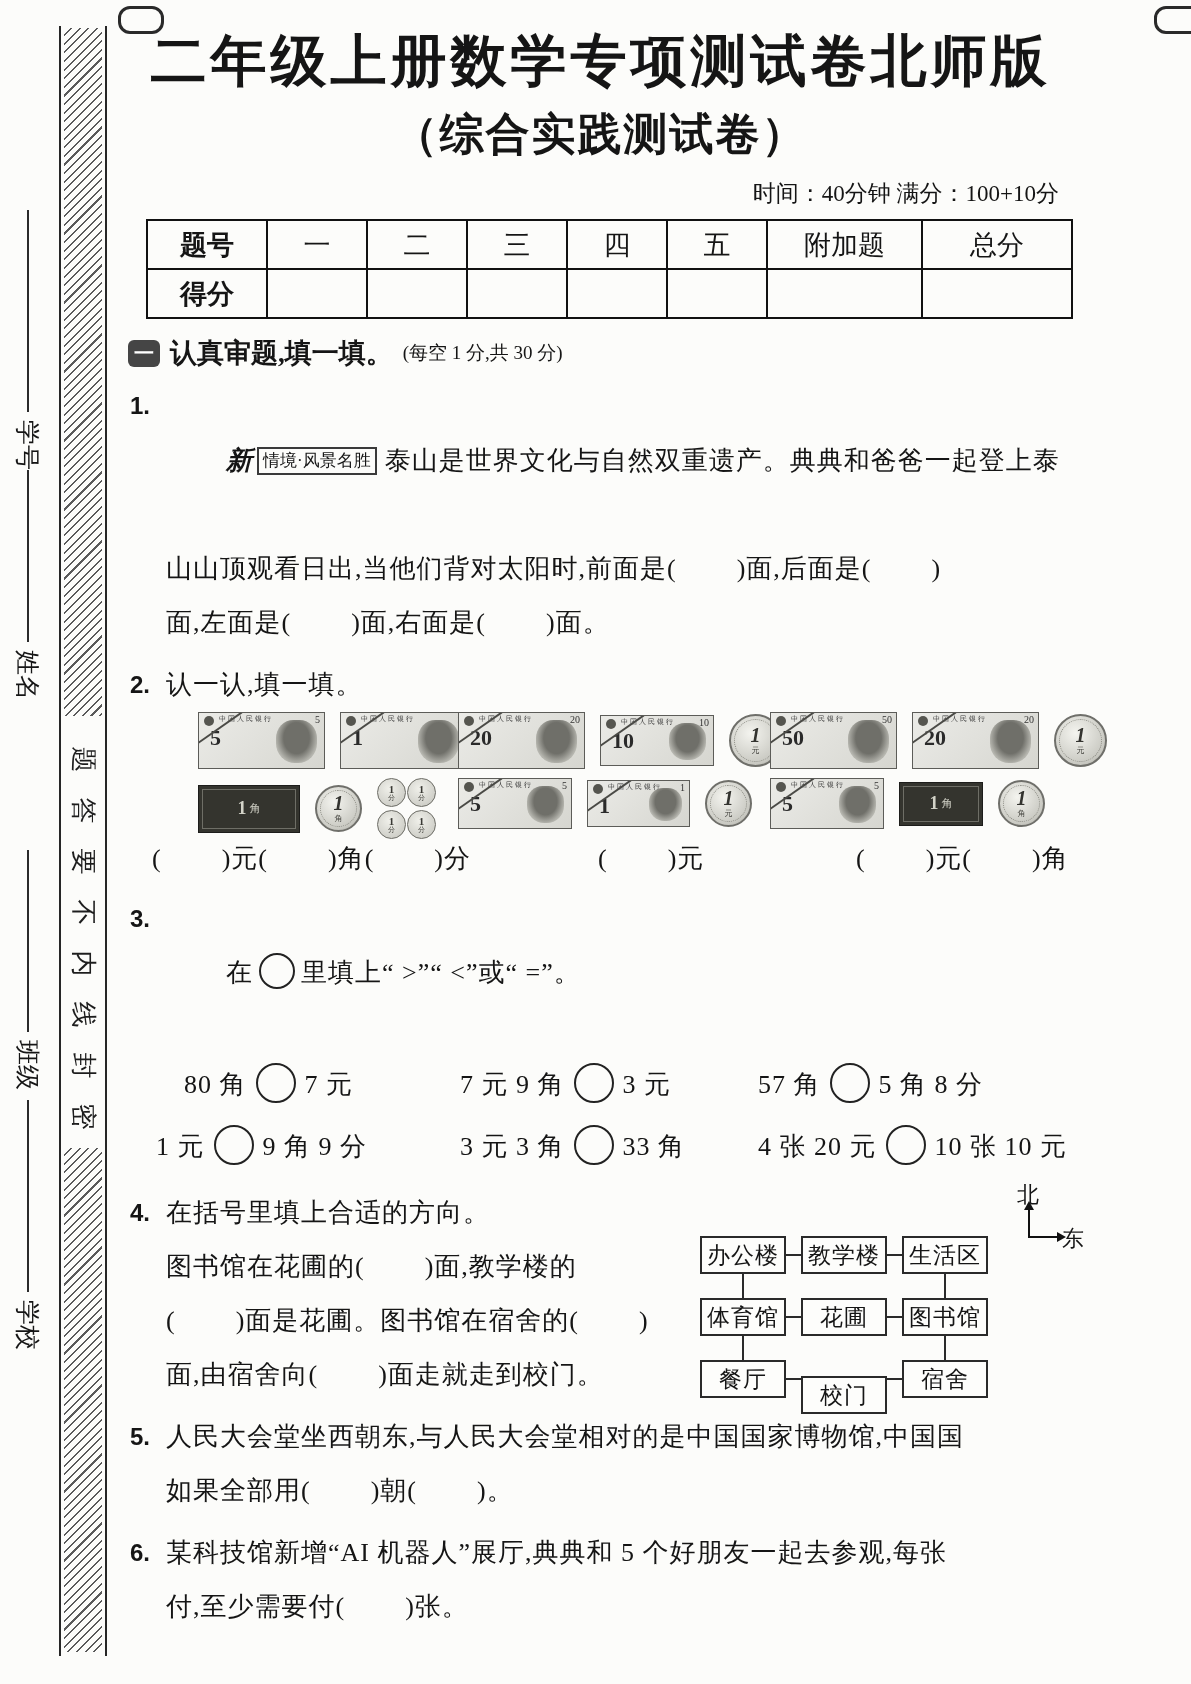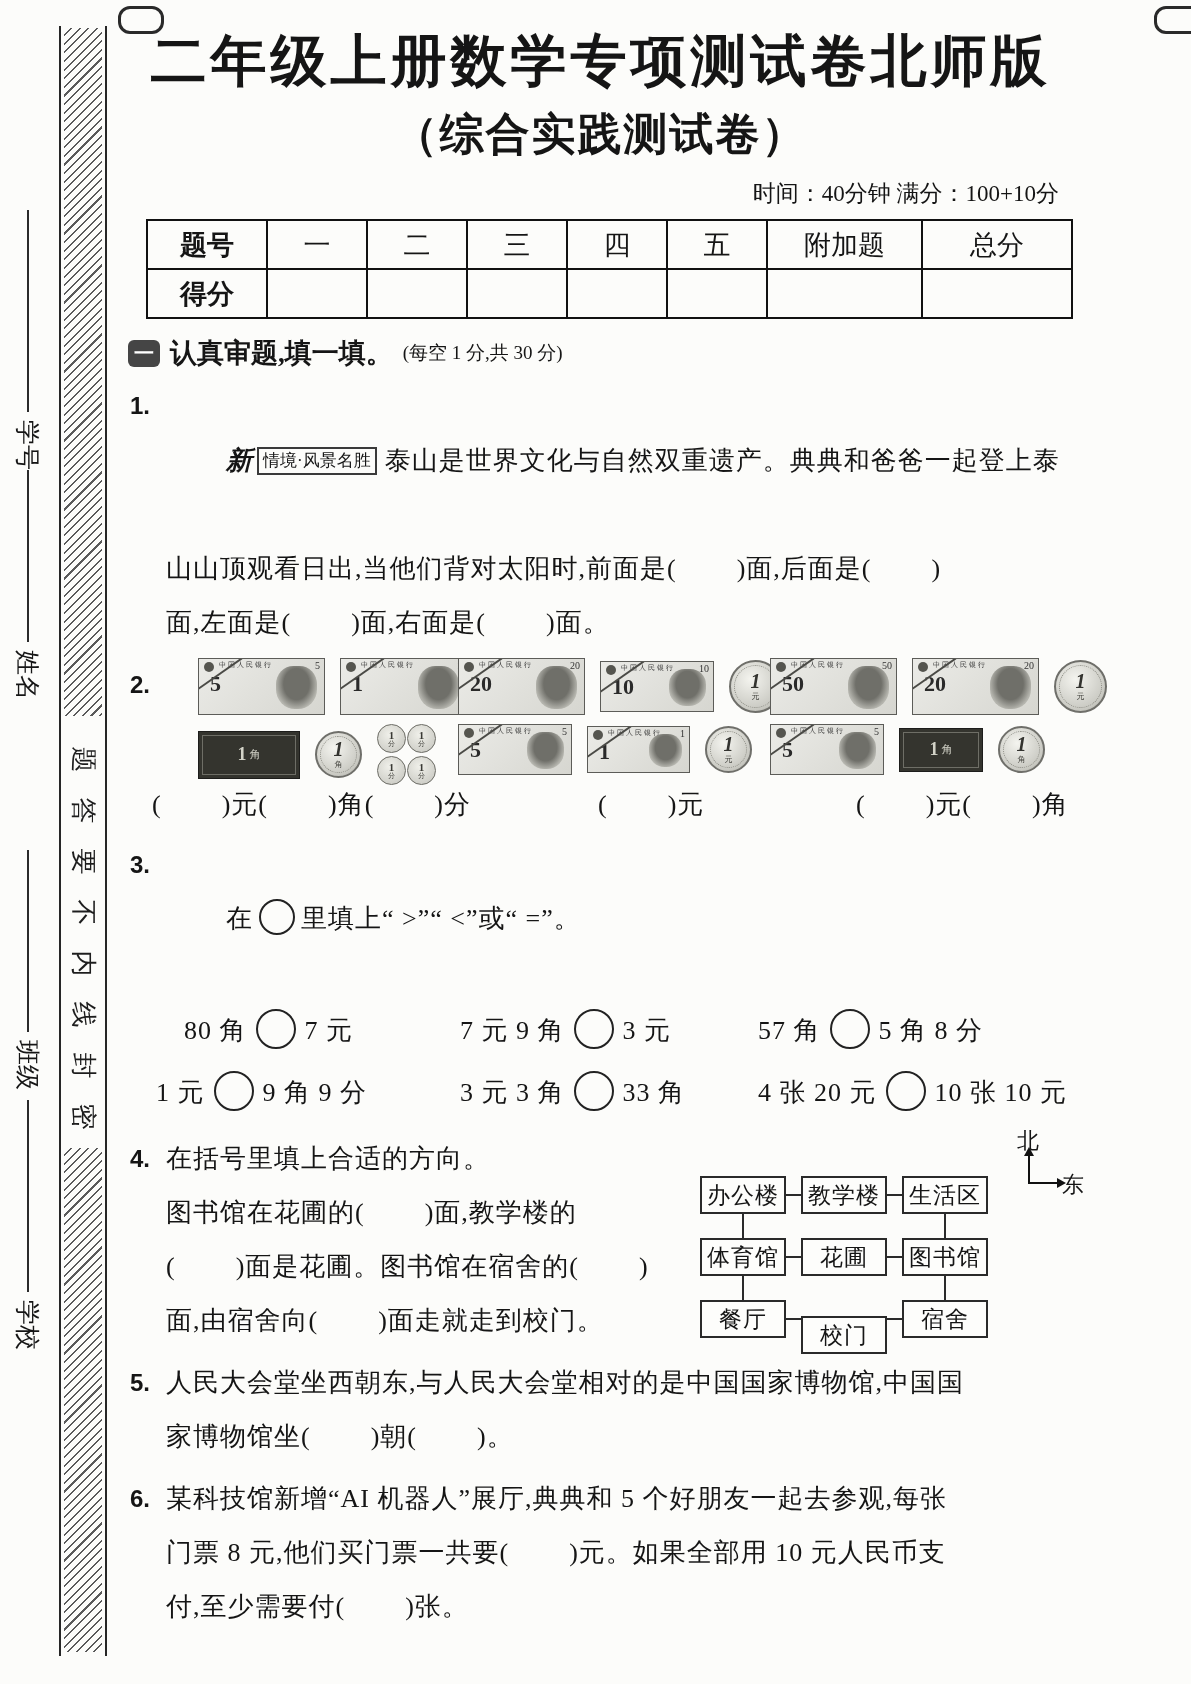--- a/index.html
+++ b/index.html
@@ -93,21 +93,21 @@
   
   .q3row{position:relative;height:62px;line-height:62px;}
   .q3item{position:absolute;white-space:pre;font-size:26px;letter-spacing:1px;}
   .cmp{display:inline-block;width:36px;height:36px;border:2px solid #222;border-radius:50%;
        vertical-align:-10px;margin:0 9px;background:#fcfcfa;}
   .cmp.sm{width:32px;height:32px;vertical-align:-8px;margin:0 6px;}
 
   
   .q4wrap{position:relative;}
   .q4text{width:575px;}
-  .campus-map{position:absolute;left:572px;top:44px;width:290px;height:164px;}
+  .campus-map{position:absolute;left:572px;top:50px;width:290px;height:164px;}
   .mapbox{position:absolute;width:86px;height:38px;border:2px solid #2a2a2a;background:#fdfdfb;
           box-sizing:border-box;display:flex;align-items:center;justify-content:center;
           font-size:23px;letter-spacing:1px;white-space:nowrap;}
   .mconn-h{position:absolute;height:2px;background:#2a2a2a;}
   .mconn-v{position:absolute;width:2px;background:#2a2a2a;}
   .compass{position:absolute;left:874px;top:-4px;width:72px;height:68px;}
   .compass .cv{position:absolute;left:26px;top:28px;width:2px;height:28px;background:#111;}
   .compass .cv::before{content:"";position:absolute;left:-4px;top:-9px;
       border-left:5px solid transparent;border-right:5px solid transparent;border-bottom:9px solid #111;}
   .compass .ch{position:absolute;left:27px;top:54px;width:28px;height:2px;background:#111;}
@@ -210,20 +210,21 @@
       <span class="qnum">1.</span>
       <div class="qline">
         <span class="tagnew">新</span><span class="tagbox">情境·风景名胜</span><span>泰山是世界文化与自然双重遗产。典典和爸爸一起登上泰</span>
       </div>
       <div class="qline">山山顶观看日出,当他们背对太阳时,前面是(        )面,后面是(        )</div>
       <div class="qline">面,左面是(        )面,右面是(        )面。</div>
     </div>
 
     <div class="q">
       <span class="qnum">2.</span>
+      <div class="qline">认一认,填一填。</div>
       <div id="money-area" class="money-area full">
           <div class="money-group" style="left: 70px;">
             <div class="mrow">
               <div class="bill lg">
                 <span class="btop">中国人民银行</span>
                 <span class="bnum">5</span>
                 <span class="bcorner">5</span>
                 <div class="bemblem"></div>
                 <div class="bport"></div>
                 <div class="bslash"></div>
@@ -414,25 +415,24 @@
         <span class="cn">北</span>
         <span class="ce">东</span>
         <div class="cv"></div>
         <div class="ch"></div>
       </div>
     </div>
 
     <div class="q">
       <span class="qnum">5.</span>
       <div class="qline">人民大会堂坐西朝东,与人民大会堂相对的是中国国家博物馆,中国国</div>
-      <div class="qline">家博物馆坐(        )朝(        )。</div>
+      <div class="qline">如果全部用(        )朝(        )。</div>
     </div>
 
     <div class="q">
       <span class="qnum">6.</span>
       <div class="qline">某科技馆新增“AI 机器人”展厅,典典和 5 个好朋友一起去参观,每张</div>
-      <div class="qline">门票 8 元,他们买门票一共要(        )元。如果全部用 10 元人民币支</div>
       <div class="qline">付,至少需要付(        )张。</div>
     </div>
 
   </div>
 
 </div>
 
 </body></html>

